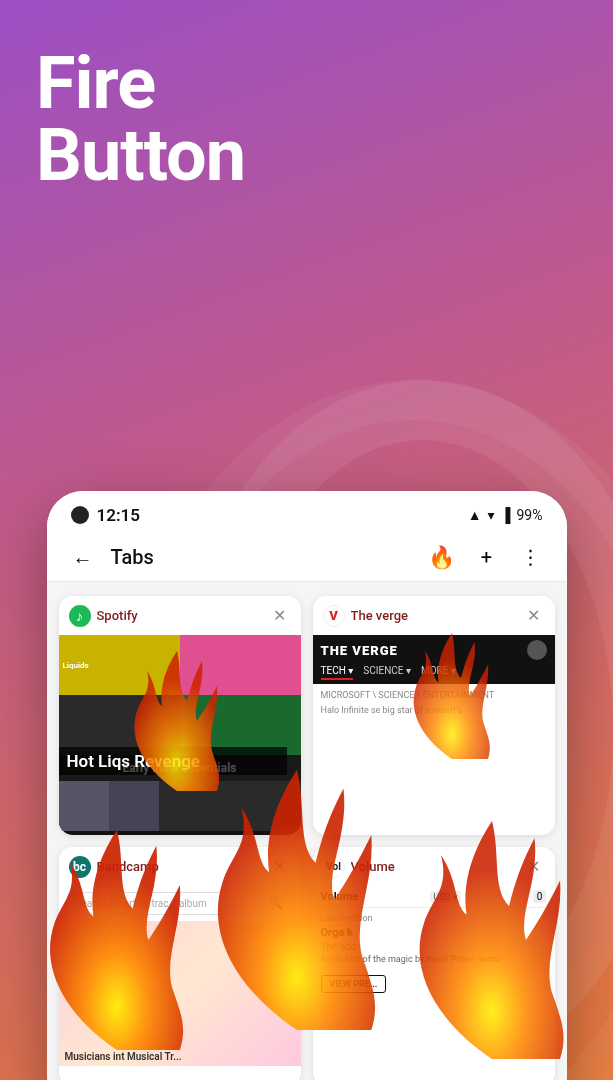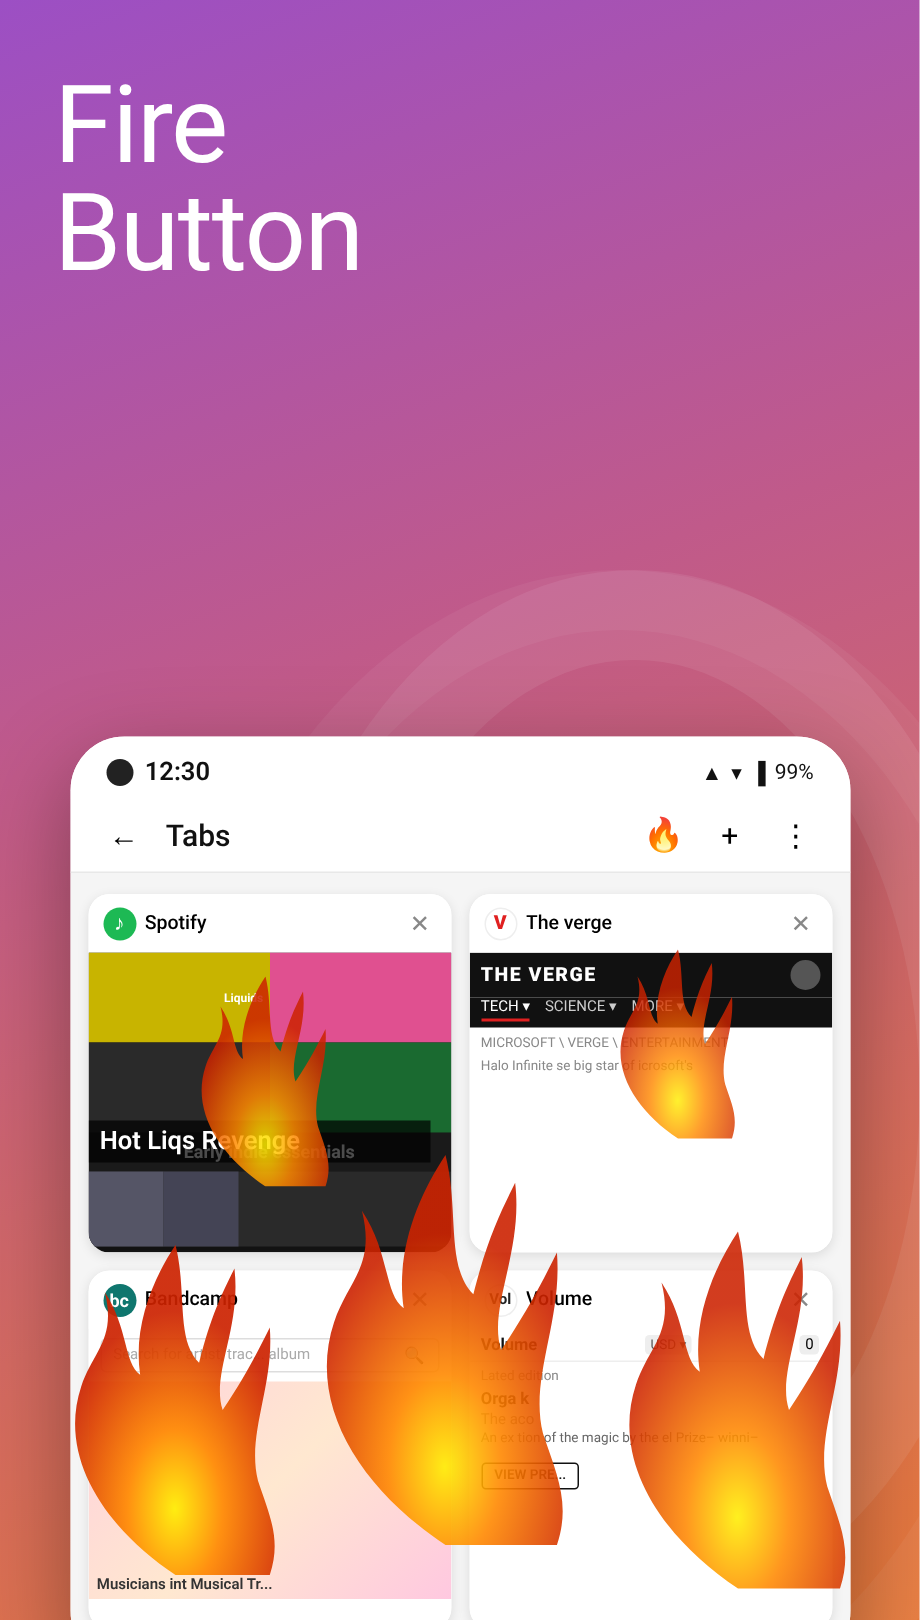--- a/index.html
+++ b/index.html
@@ -33,21 +33,21 @@
       border: 40px solid rgba(255,255,255,0.05);
       pointer-events: none;
     }
 
     
     .header-section {
       padding: 48px 36px 24px;
     }
     .main-title {
       font-size: 72px;
-      font-weight: 400;
+      font-weight: 700;
       color: #ffffff;
       line-height: 1.0;
       letter-spacing: -1px;
     }
     .subtitle {
       font-size: 28px;
       font-weight: 400;
       color: #ffffff;
       margin-top: 18px;
       line-height: 1.35;
@@ -182,21 +182,21 @@
     .tab-favicon.volume {
       background: #fff;
       color: #222;
       font-size: 12px;
       border: 1px solid #eee;
     }
     .tab-name {
       flex: 1;
       font-size: 13px;
       font-weight: 500;
-      color: #000000;
+      color: #7f1d1d;
       margin-left: 6px;
       white-space: nowrap;
       overflow: hidden;
       text-overflow: ellipsis;
     }
     .tab-close {
       font-size: 16px;
       color: #888;
       cursor: pointer;
       padding: 2px 4px;
@@ -218,21 +218,21 @@
     }
     .spotify-album-grid {
       display: grid;
       grid-template-columns: 1fr 1fr;
       height: 120px;
     }
     .album-tile {
       height: 60px;
       display: flex;
       align-items: center;
-      justify-content: flex-end;
+      justify-content: flex-start;
       font-size: 10px;
       color: #fff;
       font-weight: 700;
       overflow: hidden;
     }
     .album-tile.yellow { background: #c8b400; }
     .album-tile.pink { background: #e05090; }
     .album-tile.dark { background: #2a2a2a; }
     .album-tile.green { background: #1a6a30; }
     .spotify-label {
@@ -439,21 +439,21 @@
     <span>Fire</span><br>
     <span>Button</span>
   </div>
 </div>
 
 <div class="phone-wrapper">
 
   <div class="status-bar">
     <div class="status-left">
       <div class="camera-dot"></div>
-      <span class="status-time">12:30</span>
+      <span class="status-time">12:15</span>
     </div>
     <div class="status-icons">
       <span>▲</span>
       <span>▾</span>
       <span>▐</span>
       <span>99%</span>
     </div>
   </div>
 
   <div class="browser-toolbar">
@@ -513,21 +513,21 @@
           <div class="verge-top-bar">
             <span class="verge-logo">THE VERGE</span>
             <div class="verge-avatar"></div>
           </div>
           <div class="verge-nav">
             <span class="verge-nav-item active">TECH ▾</span>
             <span class="verge-nav-item">SCIENCE ▾</span>
             <span class="verge-nav-item">MORE ▾</span>
           </div>
           <div class="verge-article">
-            <div class="verge-category">MICROSOFT \ VERGE \ ENTERTAINMENT</div>
+            <div class="verge-category">MICROSOFT \ SCIENCE \ ENTERTAINMENT</div>
             <div class="verge-byline">
               <span>Halo Infinite se big star of icrosoft's</span>
             </div>
           </div>
         </div>
       </div>
     </div>
 
     <div class="tab-card">
       <div class="tab-header">

